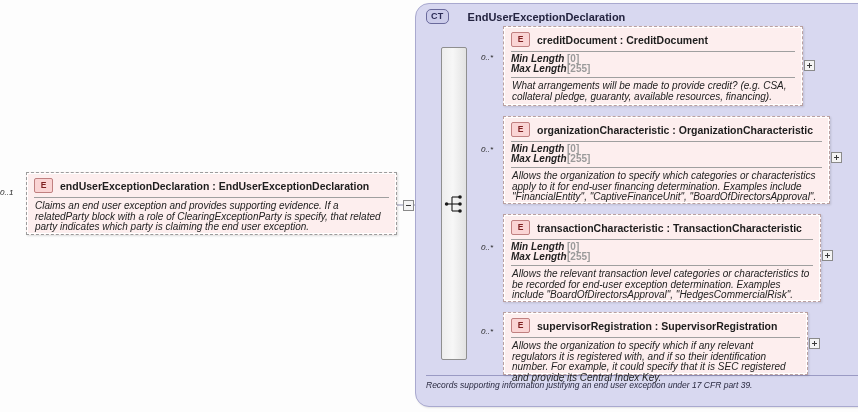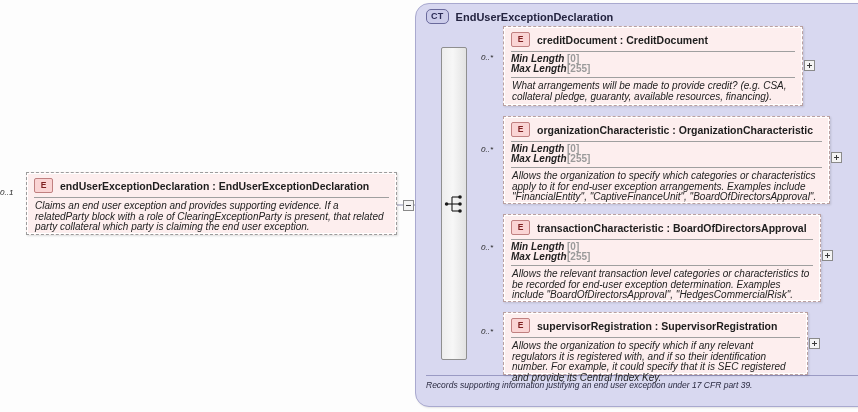--- a/index.html
+++ b/index.html
@@ -62,20 +62,21 @@
     font-size: 9px;
     font-weight: bold;
     line-height: 1;
     padding: 2px 4px;
     letter-spacing: 0.3px;
   }
   .ct-title {
     font-size: 11px;
     font-weight: bold;
     color: #23233f;
+    margin-left: 12px;
   }
   .ct-footer {
     position: absolute;
     left: 10px;
     right: 12px;
     bottom: 16px;
     font-size: 8.5px;
     font-style: italic;
     color: #2a2a40;
     border-top: 1px solid #9a9ac4;
@@ -242,21 +243,21 @@
 
   <div class="occ" style="left:0; top:188px;">0..1</div>
 
   <div class="ebox" style="left:26px; top:172px; width:371px; height:63px;">
     <div class="ebox-inner">
       <div class="ebox-titlebar">
         <span class="e-badge">E</span>
         <span class="e-title">endUserExceptionDeclaration : EndUserExceptionDeclaration</span>
       </div>
       <div class="ebox-sep"></div>
-      <div class="ebox-doc">Claims an end user exception and provides supporting evidence. If a relatedParty block with a role of ClearingExceptionParty is present, that related party collateral which party is claiming the end user exception.</div>
+      <div class="ebox-doc">Claims an end user exception and provides supporting evidence. If a relatedParty block with a role of ClearingExceptionParty is specify, that related party indicates which party is claiming the end user exception.</div>
     </div>
   </div>
 
   <div class="toggle" style="left:403px; top:200px;"></div>
 
   <div class="ct-panel">
     <div class="ct-header">
       <span class="ct-badge">CT</span>
       <span class="ct-title">EndUserExceptionDeclaration</span>
     </div>
@@ -315,33 +316,33 @@
         <div class="facet-row">
           <span class="facet-name">Min Length</span>
           <span class="facet-val">[0]</span>
         </div>
         <div class="facet-row">
           <span class="facet-name">Max Length</span>
           <span class="facet-val">[255]</span>
         </div>
       </div>
       <div class="ebox-sep"></div>
-      <div class="ebox-doc">Allows the organization to specify which categories or characteristics apply to it for end-user exception arrangements. Examples include "FinancialEntity", "CaptiveFinanceUnit", "BoardOfDirectorsApproval".</div>
+      <div class="ebox-doc">Allows the organization to specify which categories or characteristics apply to it for end-user financing determination. Examples include "FinancialEntity", "CaptiveFinanceUnit", "BoardOfDirectorsApproval".</div>
     </div>
   </div>
 
   <div class="toggle plus" style="left:831px; top:152px;"></div>
 
   <div class="occ" style="left:481px; top:243px;">0..*</div>
 
   <div class="ebox solid" style="left:503px; top:214px; width:318px; height:88px;">
     <div class="ebox-inner">
       <div class="ebox-titlebar">
         <span class="e-badge">E</span>
-        <span class="e-title">transactionCharacteristic : BoardOfDirectorsApproval</span>
+        <span class="e-title">transactionCharacteristic : TransactionCharacteristic</span>
       </div>
       <div class="ebox-sep"></div>
       <div class="facets">
         <div class="facet-row">
           <span class="facet-name">Min Length</span>
           <span class="facet-val">[0]</span>
         </div>
         <div class="facet-row">
           <span class="facet-name">Max Length</span>
           <span class="facet-val">[255]</span>

